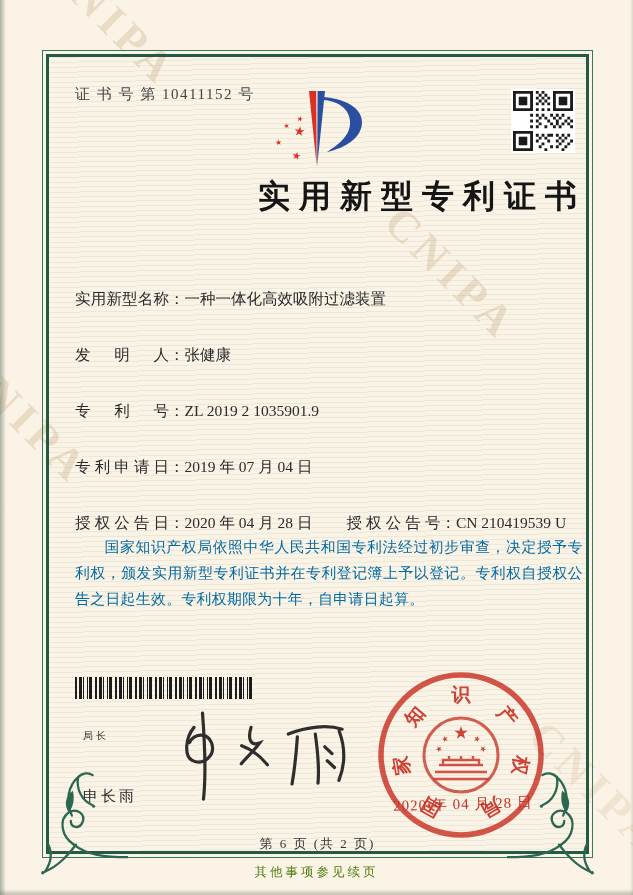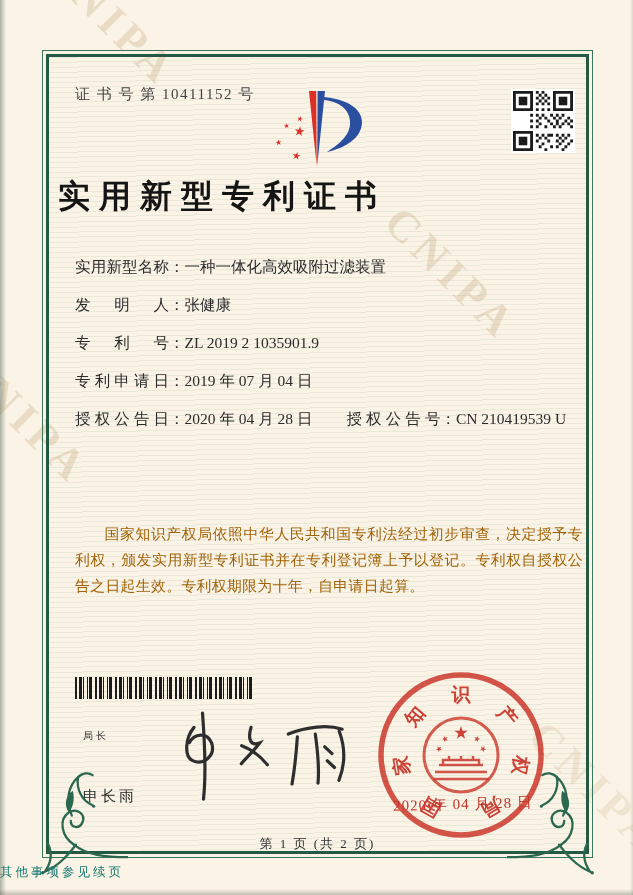--- a/index.html
+++ b/index.html
@@ -34,35 +34,35 @@
       repeating-linear-gradient(179deg,rgba(120,162,135,.13) 0 1px,rgba(120,162,135,0) 1px 5px);
   }
   .frame-content{position:absolute;inset:6px;text-decoration:underline;}
 
   .cert-number{position:absolute;left:26px;top:28px;font-size:15px;letter-spacing:1.5px;color:#444;}
 
   .logo{position:absolute;left:224px;top:30px;}
   .qr{position:absolute;left:462px;top:32px;background:#fff;padding:2px;}
 
   .title{
-    position:absolute;left:0;right:0;top:118px;text-align:left;
+    position:absolute;left:0;right:0;top:118px;text-align:right;
     font-size:32px;font-weight:bold;letter-spacing:9px;padding-left:9px;color:#151515;
   }
 
   .fields{position:absolute;left:26px;top:198px;width:488px;font-size:15.5px;}
-  .frow{margin-bottom:14px;line-height:24px;white-space:nowrap;}
+  .frow{margin-bottom:14px;line-height:24px;white-space:nowrap;margin-top:32px;}
   .flabel{display:inline-block;width:94px;text-align:justify;text-align-last:justify;vertical-align:top;}
   .fcolon{vertical-align:top;}
   .fvalue{display:inline-block;max-width:378px;vertical-align:top;white-space:normal;}
   .grant-pair{display:inline-block;}
   .grant-gap{margin-left:34px;}
   .grant-pair .fvalue{max-width:170px;}
 
-  .paras{position:absolute;left:26px;top:464px;width:508px;font-size:14.8px;line-height:26px;
-         text-align:justify;letter-spacing:.4px;color:#a16207;}
+  .paras{position:absolute;left:26px;top:477px;width:508px;font-size:14.8px;line-height:26px;
+         text-align:justify;letter-spacing:.4px;color:#0369a1;}
   .paras p{margin:0;text-indent:2em;}
 
   .barcode{
     position:absolute;left:26px;top:620px;width:178px;height:22px;
     background:repeating-linear-gradient(90deg,
       #1c1c1c 0 2px,transparent 2px 4px,#1c1c1c 4px 7px,transparent 7px 8px,
       #1c1c1c 8px 9px,transparent 9px 12px,#1c1c1c 12px 13px,transparent 13px 14px,
       #1c1c1c 14px 17px,transparent 17px 20px);
   }
 
@@ -71,21 +71,21 @@
   .signature{position:absolute;left:108px;top:648px;transform:rotate(-2deg);}
 
   .seal{position:absolute;left:326px;top:612px;mix-blend-mode:multiply;opacity:.93;}
   .seal-date{
     position:absolute;left:336px;top:738px;width:156px;text-align:center;
     font-size:15px;color:#c2342a;letter-spacing:1px;transform:rotate(-1.5deg);
   }
 
   .page-info{position:absolute;left:0;right:0;top:778px;text-align:center;font-size:13px;letter-spacing:2px;color:#333;}
 
-  .footer-note{position:absolute;left:0;right:0;top:864px;font-size:12.5px;letter-spacing:3px;color:#0f766e;}
+  .footer-note{position:absolute;left:0;right:0;top:864px;text-align:center;font-size:12.5px;letter-spacing:3px;color:#4d7c0f;}
 
   .flourish{position:absolute;pointer-events:none;}
   .fl-left{left:24px;top:772px;}
   .fl-right{left:507px;top:772px;}
 </style>
 </head>
 <body>
 
 <div class="wm wm1">CNIPA</div>
 <div class="wm wm2">CNIPA</div>
@@ -192,21 +192,21 @@
           <use href="#star" transform="translate(64,80) scale(3.2) rotate(-30)"></use>
           <use href="#star" transform="translate(108,80) scale(3.2) rotate(30)"></use>
         </g>
         <g fill="none" stroke="#d0372c" stroke-width="2.4" opacity=".9">
           <path d="M64,96 h44 M60,103 h52 M68,96 v-5 h36 v5 M74,91 v-4 M86,91 v-4 M98,91 v-4 M58,110 h56"></path>
         </g>
       </g>
     </svg>
     <div class="seal-date">2020 年 04 月 28 日</div>
 
-    <div class="page-info">第 1 页 (共 2 页)</div>
+    <div class="page-info">第 6 页 (共 2 页)</div>
   </div>
 </div>
 
 <svg class="flourish fl-left" width="104" height="108" viewBox="0 0 100 104">
   <g fill="none" stroke="#2c6750" stroke-width="2.2" stroke-linecap="round">
     <path d="M100,82 C78,82 60,80 48,70"></path>
     <path d="M48,70 C36,62 33,46 43,39 C51,34 60,41 56,49 C53,55 45,54 45,47"></path>
     <path d="M50,70 C42,80 34,90 20,96 C27,86 27,77 23,69"></path>
     <path d="M46,42 C40,28 42,14 52,5 C50,17 56,28 66,32"></path>
     <path d="M52,5 C56,1 62,0 66,3"></path>

